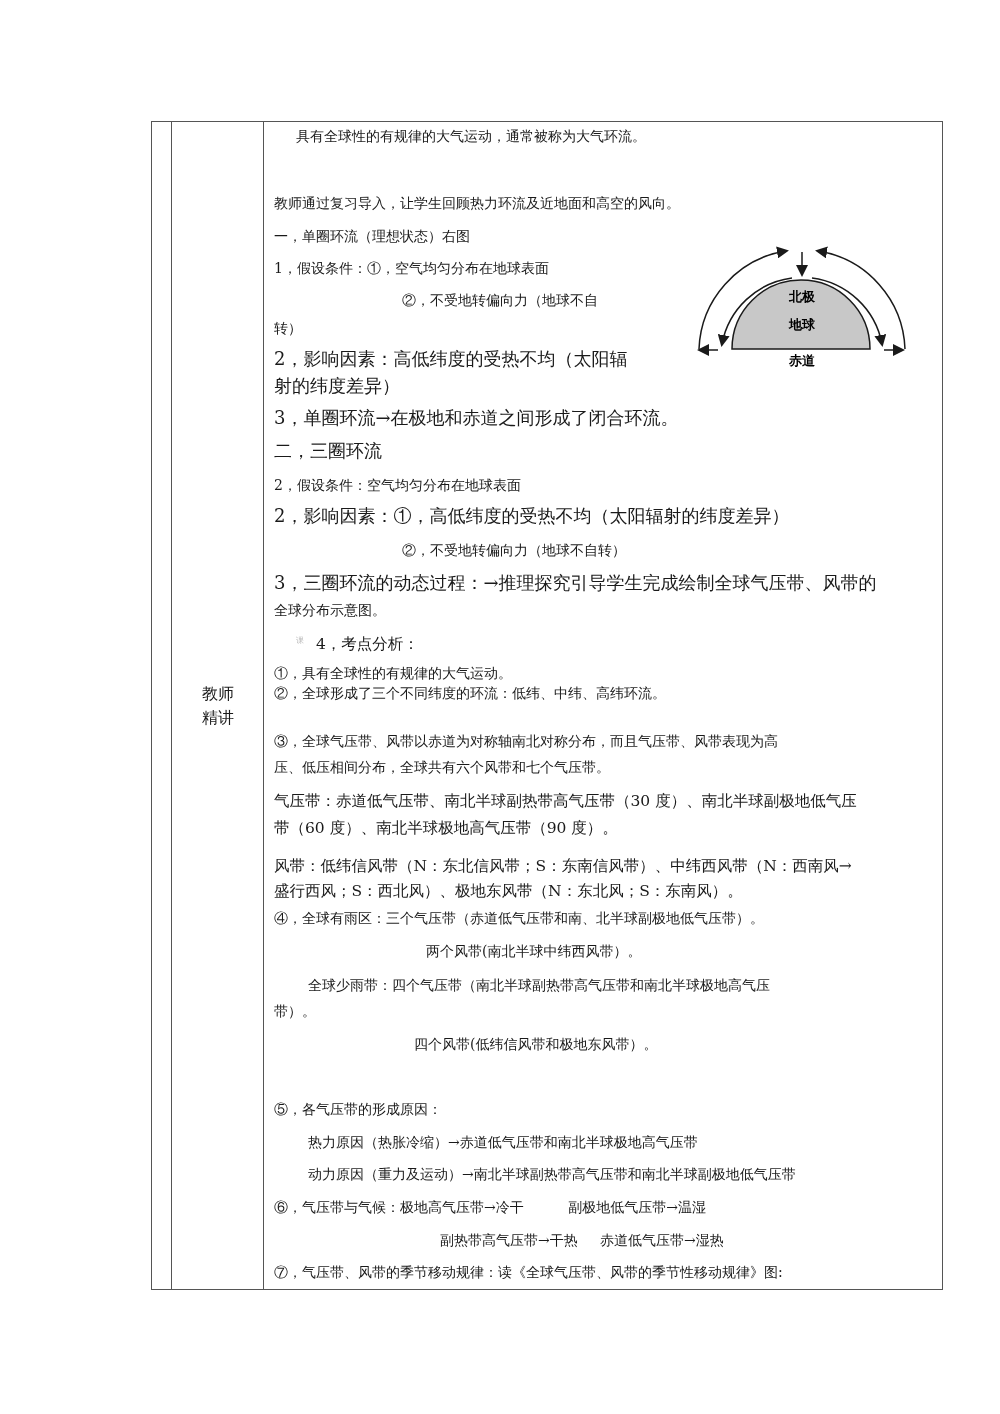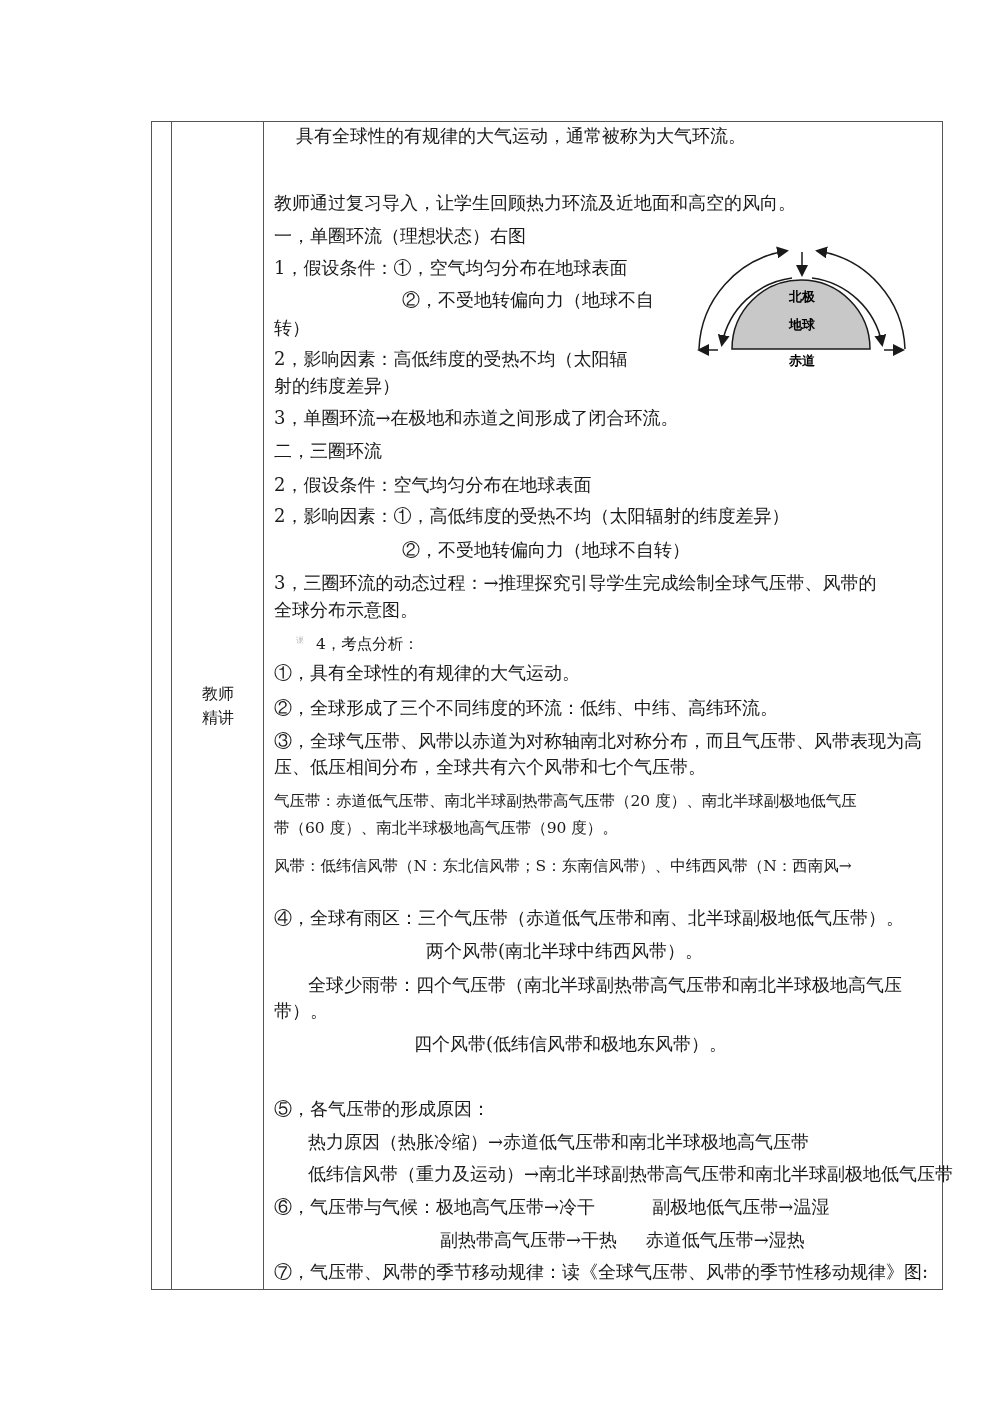--- a/index.html
+++ b/index.html
@@ -1,21 +1,21 @@
 <!DOCTYPE html>
 <html><head>
 <meta charset="utf-8">
 <style>
   html, body { margin:0; padding:0; background:#ffffff; }
   body { width:1000px; height:1414px; position:relative; font-family:"DejaVu Serif","Liberation Serif",serif; color:#1a1a1a; }
   .tbl { position:absolute; left:151px; top:121px; width:792px; height:1169px; border:1.5px solid #555; box-sizing:border-box; }
   .vline { position:absolute; top:0; bottom:0; width:0; border-left:1.5px solid #555; }
   .label-cell { position:absolute; left:20px; width:92px; top:560px; text-align:center; font-family:Liberation Serif, serif; font-size:16px; line-height:24px; }
   .content { position:absolute; left:112px; right:0; top:0; bottom:0; }
-  .line { position:absolute; left:10px; white-space:nowrap; font-size:18px; line-height:22px; }
+  .line { position:absolute; left:10px; white-space:nowrap; font-size:14px; line-height:22px; }
   .big { font-size:18px; }
   .sm { font-size:15.5px; }
   .faint { color:#bbb; font-size:8px; vertical-align:super; margin-right:12px; }
   .diagram { position:absolute; left:682px; top:246px; width:238px; height:128px; }
 </style>
 </head>
 <body>
 
 <div class="tbl">
   <div class="vline" style="left:18.5px"></div>
@@ -37,34 +37,35 @@
     <div class="line big" style="top:253px">射的纬度差异）</div>
     <div class="line big" style="top:285px">3，单圈环流→在极地和赤道之间形成了闭合环流。</div>
     <div class="line big" style="top:318px">二，三圈环流</div>
     <div class="line" style="top:352px">2，假设条件：空气均匀分布在地球表面</div>
     <div class="line big" style="top:383px">2，影响因素：①，高低纬度的受热不均（太阳辐射的纬度差异）</div>
     <div class="line" style="top:417px;left:138px">②，不受地转偏向力（地球不自转）</div>
     <div class="line big" style="top:450px">3，三圈环流的动态过程：→推理探究引导学生完成绘制全球气压带、风带的</div>
     <div class="line" style="top:477px">全球分布示意图。</div>
     <div class="line sm" style="top:508px;left:32px"><span class="faint">课</span><span>4，考点分析：</span></div>
     <div class="line" style="top:540px">①，具有全球性的有规律的大气运动。</div>
-    <div class="line" style="top:575px">②，全球形成了三个不同纬度的环流：低纬、中纬、高纬环流。</div>
+    <div class="line" style="top:560px">②，全球形成了三个不同纬度的环流：低纬、中纬、高纬环流。</div>
     <div class="line" style="top:634px">压、低压相间分布，全球共有六个风带和七个气压带。</div>
     <div class="line" style="top:608px">③，全球气压带、风带以赤道为对称轴南北对称分布，而且气压带、风带表现为高</div>
-    <div class="line sm" style="top:668px">气压带：赤道低气压带、南北半球副热带高气压带（20 度）、南北半球副极地低气压</div>
+    <div class="line sm" style="top:668px">气压带：赤道低气压带、南北半球副热带高气压带（30 度）、南北半球副极地低气压</div>
     <div class="line sm" style="top:695px">带（60 度）、南北半球极地高气压带（90 度）。</div>
     <div class="line sm" style="top:733px">风带：低纬信风带（N：东北信风带；S：东南信风带）、中纬西风带（N：西南风→</div>
+    <div class="line sm" style="top:758px">盛行西风；S：西北风）、极地东风带（N：东北风；S：东南风）。</div>
     <div class="line" style="top:785px">④，全球有雨区：三个气压带（赤道低气压带和南、北半球副极地低气压带）。</div>
     <div class="line" style="top:818px;left:162px">两个风带(南北半球中纬西风带）。</div>
     <div class="line" style="top:852px;left:44px">全球少雨带：四个气压带（南北半球副热带高气压带和南北半球极地高气压</div>
     <div class="line" style="top:878px">带）。</div>
     <div class="line" style="top:911px;left:150px">四个风带(低纬信风带和极地东风带）。</div>
     <div class="line" style="top:976px">⑤，各气压带的形成原因：</div>
     <div class="line" style="top:1009px;left:44px">热力原因（热胀冷缩）→赤道低气压带和南北半球极地高气压带</div>
-    <div class="line" style="top:1041px;left:44px">低纬信风带（重力及运动）→南北半球副热带高气压带和南北半球副极地低气压带</div>
+    <div class="line" style="top:1041px;left:44px">动力原因（重力及运动）→南北半球副热带高气压带和南北半球副极地低气压带</div>
     <div class="line" style="top:1074px;white-space:pre">⑥，气压带与气候：极地高气压带→冷干          副极地低气压带→温湿</div>
     <div class="line" style="top:1139px">⑦，气压带、风带的季节移动规律：读《全球气压带、风带的季节性移动规律》图:</div>
     <div class="line" style="top:1107px;left:176px;white-space:pre">副热带高气压带→干热     赤道低气压带→湿热</div>
   </div>
 </div>
 
 <div class="diagram">
   <svg width="238" height="128" viewBox="0 0 238 128">
     <defs>
       <marker id="ah" markerWidth="8" markerHeight="8" refX="6" refY="4" orient="auto">

